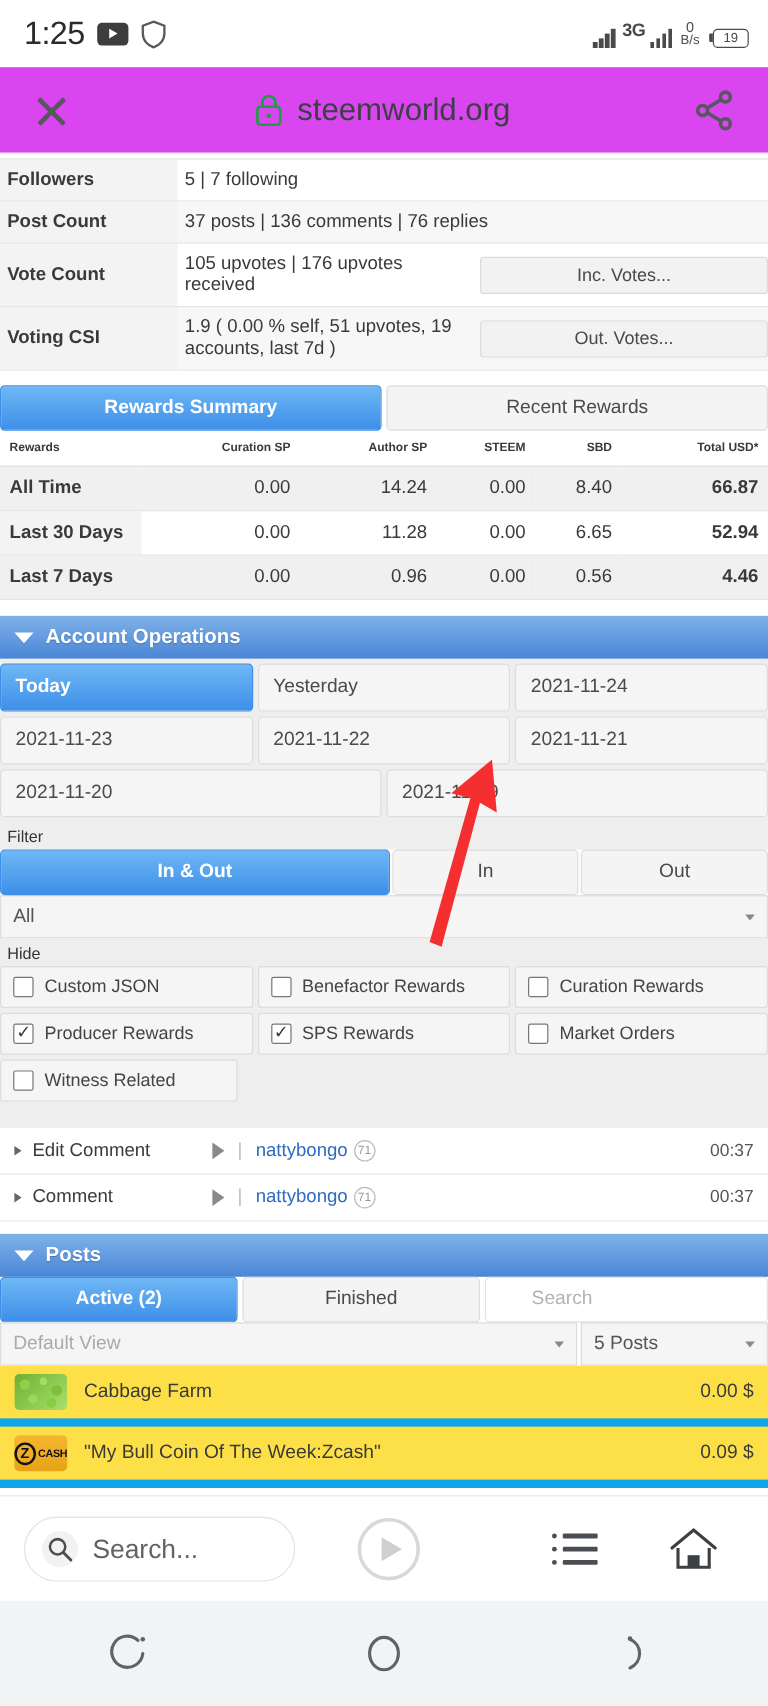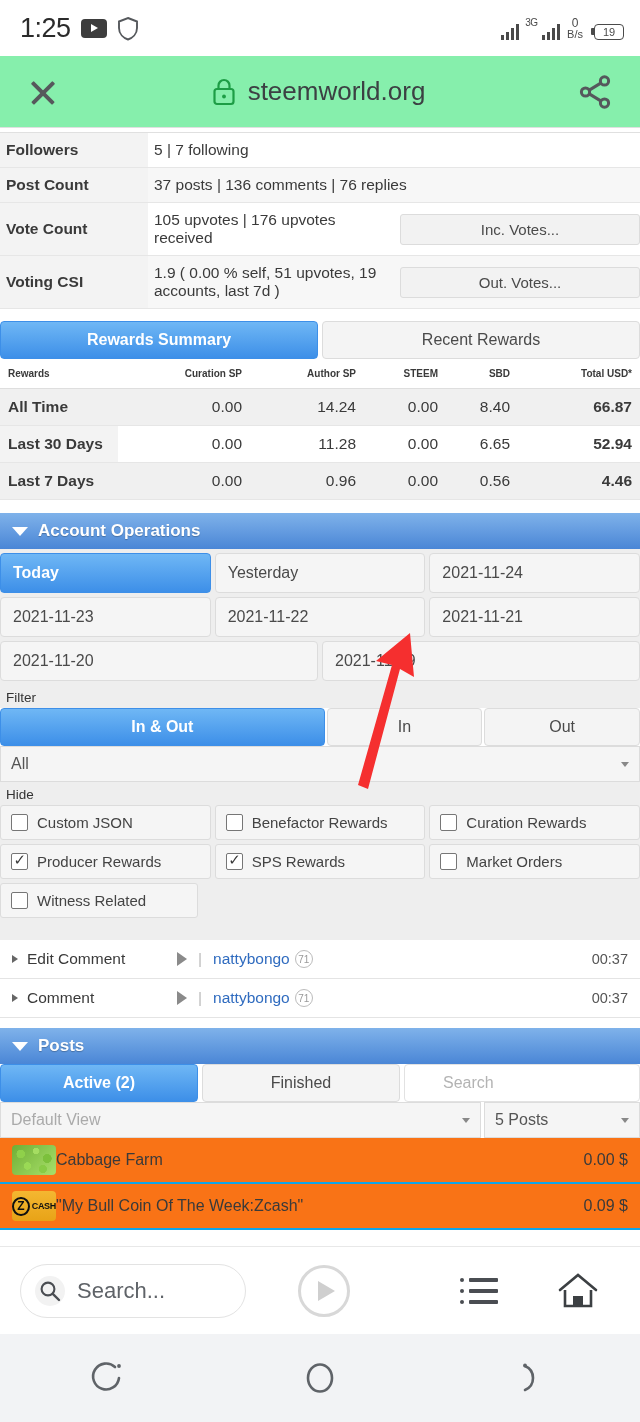--- a/index.html
+++ b/index.html
@@ -23,35 +23,35 @@
   }
   .yt-badge::after {
     content:""; border-left:7px solid #fff; border-top:4.5px solid transparent;
     border-bottom:4.5px solid transparent; margin-left:2px;
   }
   .sb-right { display:flex; align-items:flex-end; gap:5px; }
   .bars { display:flex; align-items:flex-end; gap:1.5px; height:18px; }
   .bars i { width:3.5px; background:#4a4a4a; display:block; }
   .bars i:nth-child(1){height:5px}.bars i:nth-child(2){height:8px}
   .bars i:nth-child(3){height:12px}.bars i:nth-child(4){height:16px}
-  .net-g { font-size:10px; color:#4a4a4a; align-self:flex-start; margin:0 -1px 0 1px;
-           font-weight:normal; letter-spacing:-0.5px;}
+  .net-g { font-size:15px; color:#4a4a4a; align-self:flex-start; margin:0 -1px 0 1px;
+           font-weight:bold; letter-spacing:-0.5px;}
   .rate { display:flex; flex-direction:column; align-items:center; line-height:1;
           font-size:11px; color:#4a4a4a; margin-left:2px; }
   .rate .n { font-size:12px; }
   .batt { display:flex; align-items:center; margin-left:3px; }
   .batt .nub { width:3px; height:7px; background:#4a4a4a; border-radius:1px 0 0 1px; }
   .batt .body {
     border:1.6px solid #4a4a4a; border-radius:4px; padding:1px 3px;
     font-size:11px; color:#4a4a4a; min-width:30px; text-align:center; line-height:12px;
   }
 
   
   .urlbar {
-    height:72px; background:#86efac; display:flex; align-items:center;
+    height:72px; background:#d946ef; display:flex; align-items:center;
     justify-content:space-between; padding:0 26px; border-bottom:1px solid #e0e0e0;
   }
   .close-x { width:34px; height:34px; position:relative; }
   .close-x::before,.close-x::after{
     content:""; position:absolute; left:2px; top:16px; width:30px; height:3.6px;
     background:#56585c; border-radius:1px;
   }
   .close-x::before{ transform:rotate(45deg);} .close-x::after{ transform:rotate(-45deg);}
   .url-mid { display:flex; align-items:center; gap:11px; }
   .url-text { font-size:26px; color:#3c4043; }
@@ -153,22 +153,22 @@
   .acct { color:#2f6bbf; }
   .rep {
     display:inline-block; border:1px solid #bbb; border-radius:50%;
     width:18px;height:18px; font-size:10px; color:#999; text-align:center;
     line-height:17px; margin-left:5px; vertical-align:1px;
   }
   .optime { margin-left:auto; font-size:14.5px; color:#555;text-align:right; }
 
   
   .postrow {
-    display:flex; align-items:center; padding:7px 12px;
-    border-bottom:2px solid #0ea5e9; font-size:16px; color:#3a3a3a; background:#f97316;
+    display:flex; align-items:center; gap:14px; padding:7px 12px;
+    border-bottom:7px solid #0ea5e9; font-size:16px; color:#3a3a3a; background:#fde047;
   }
   .thumb { width:44px;height:30px;border-radius:4px;flex:none; }
   .thumb.cabbage{
     background:
       radial-gradient(circle at 20% 30%, #8fd04a 10%, transparent 11%),
       radial-gradient(circle at 55% 20%, #a5dd62 9%, transparent 10%),
       radial-gradient(circle at 80% 45%, #7cc03c 11%, transparent 12%),
       radial-gradient(circle at 35% 70%, #9ad955 10%, transparent 11%),
       radial-gradient(circle at 70% 80%, #88cb46 10%, transparent 11%),
       linear-gradient(135deg,#6faf36,#a8e06a);

